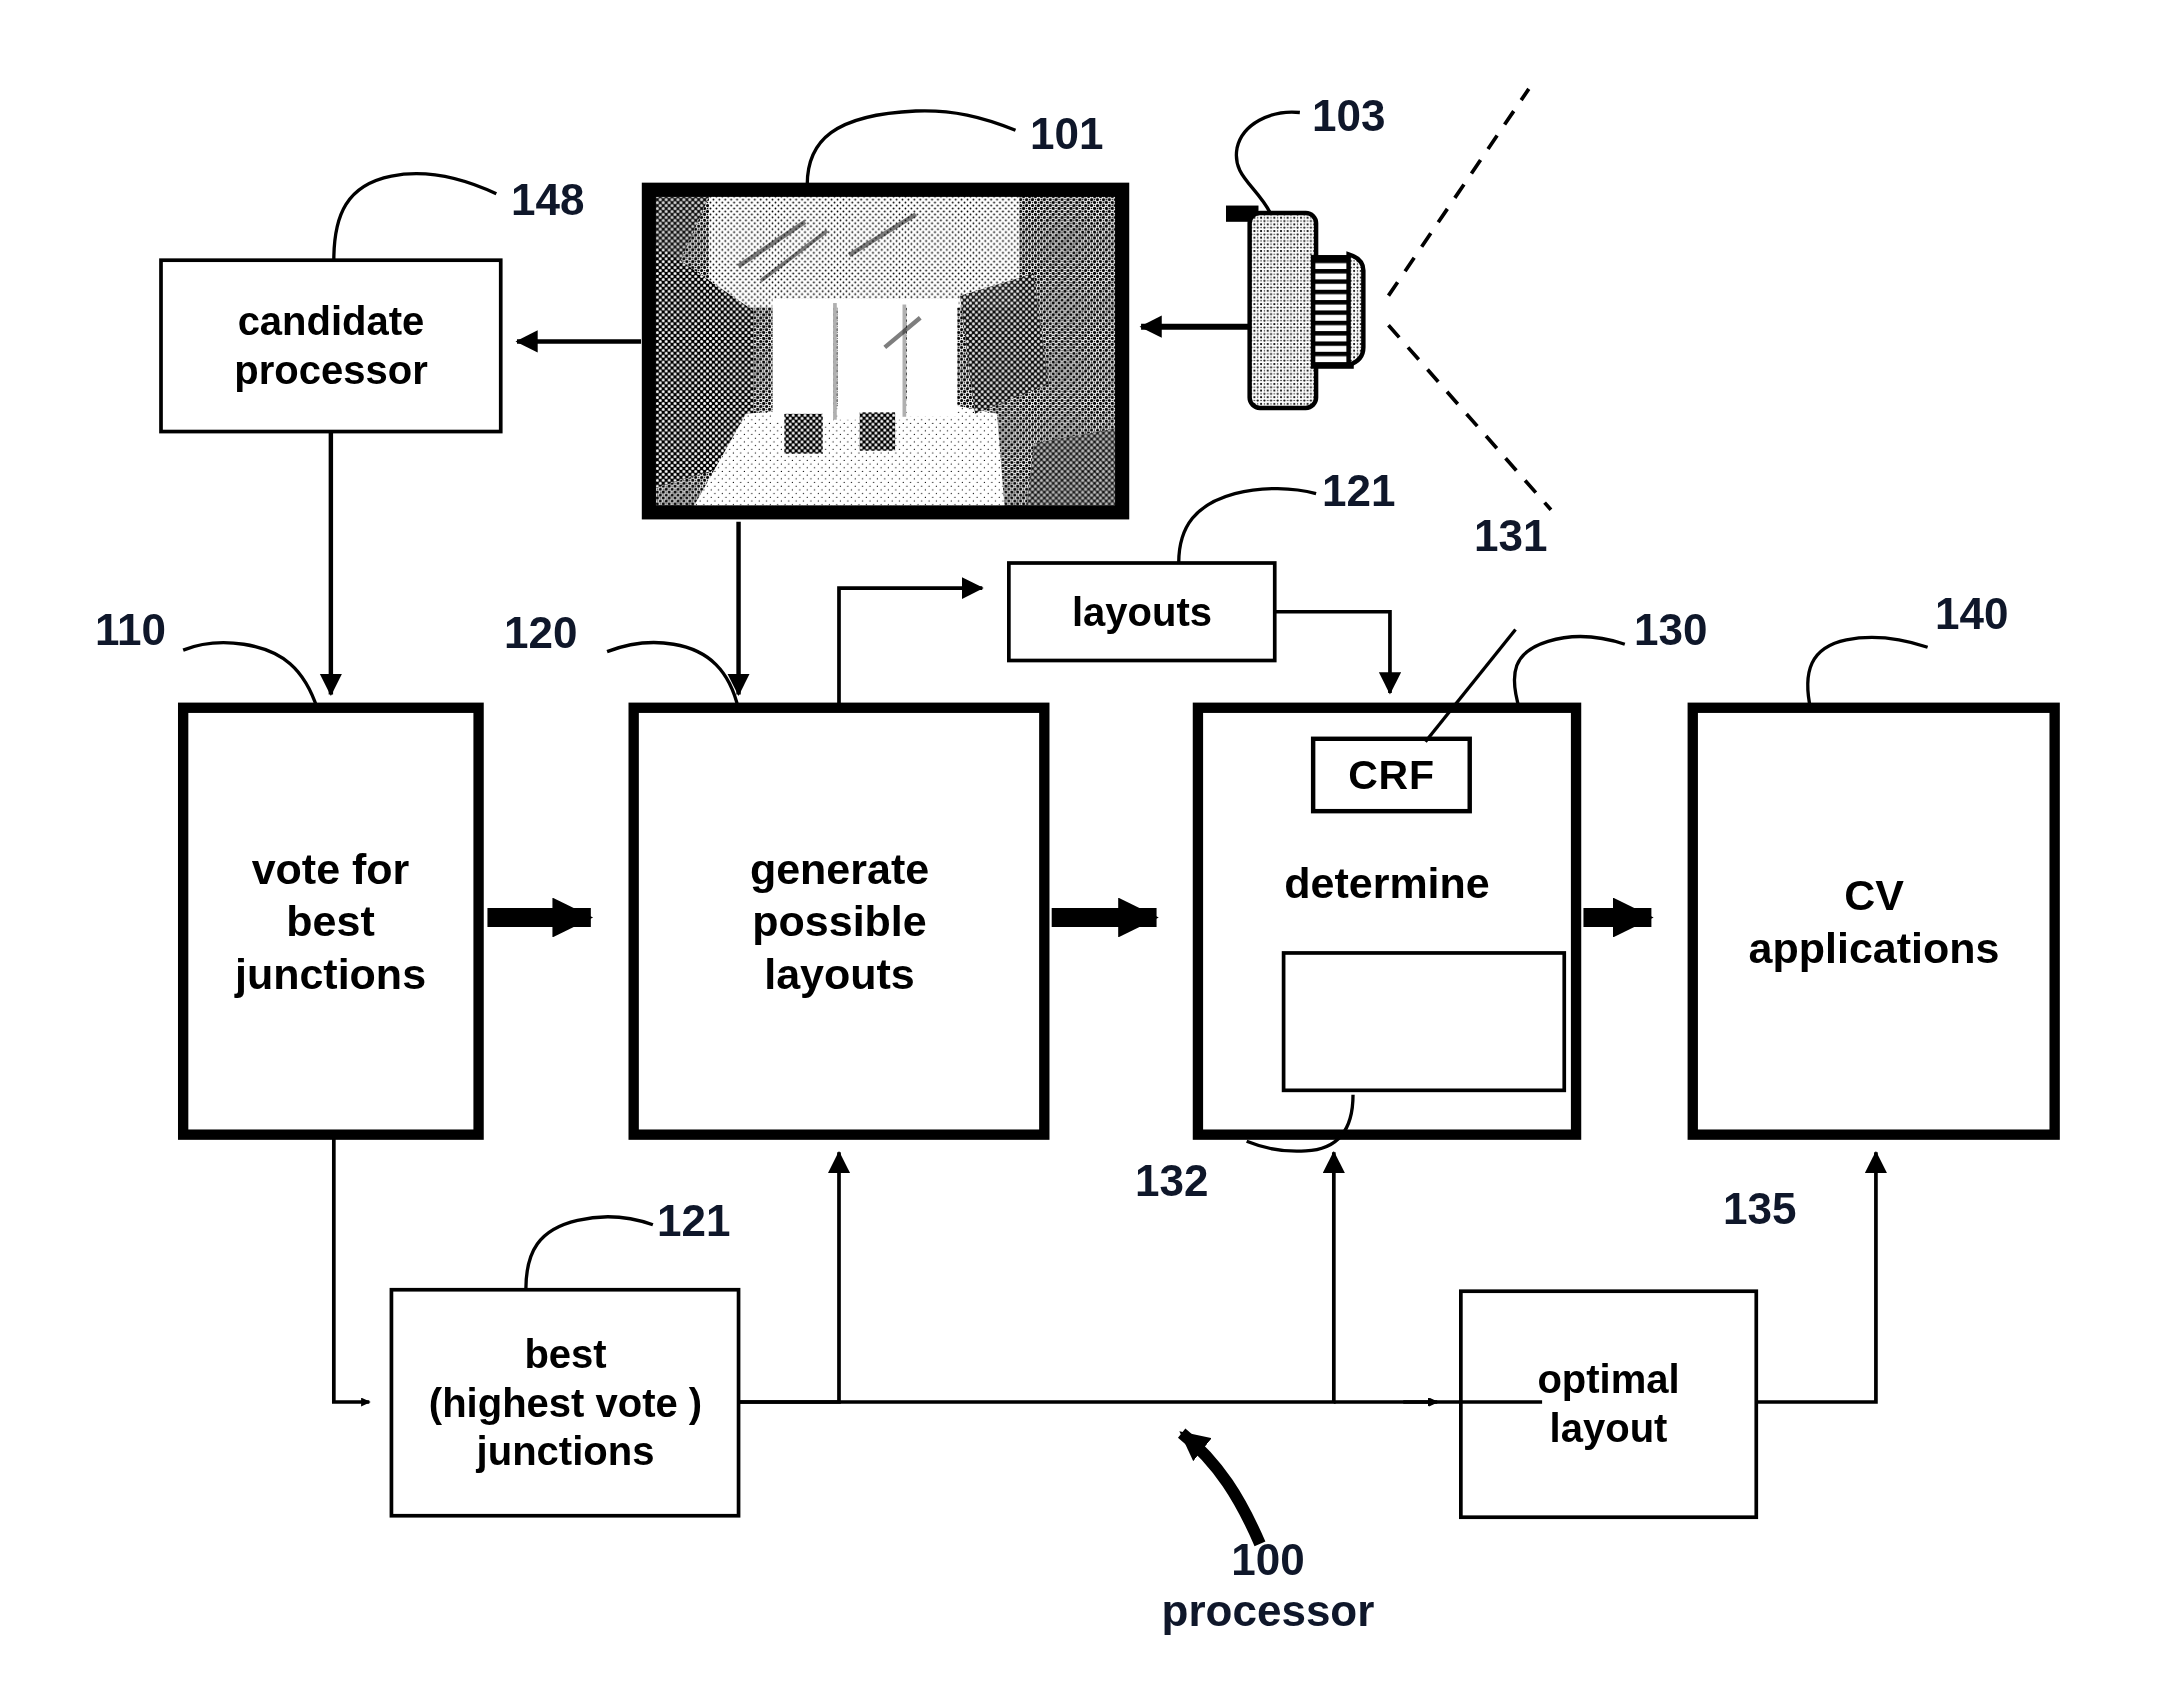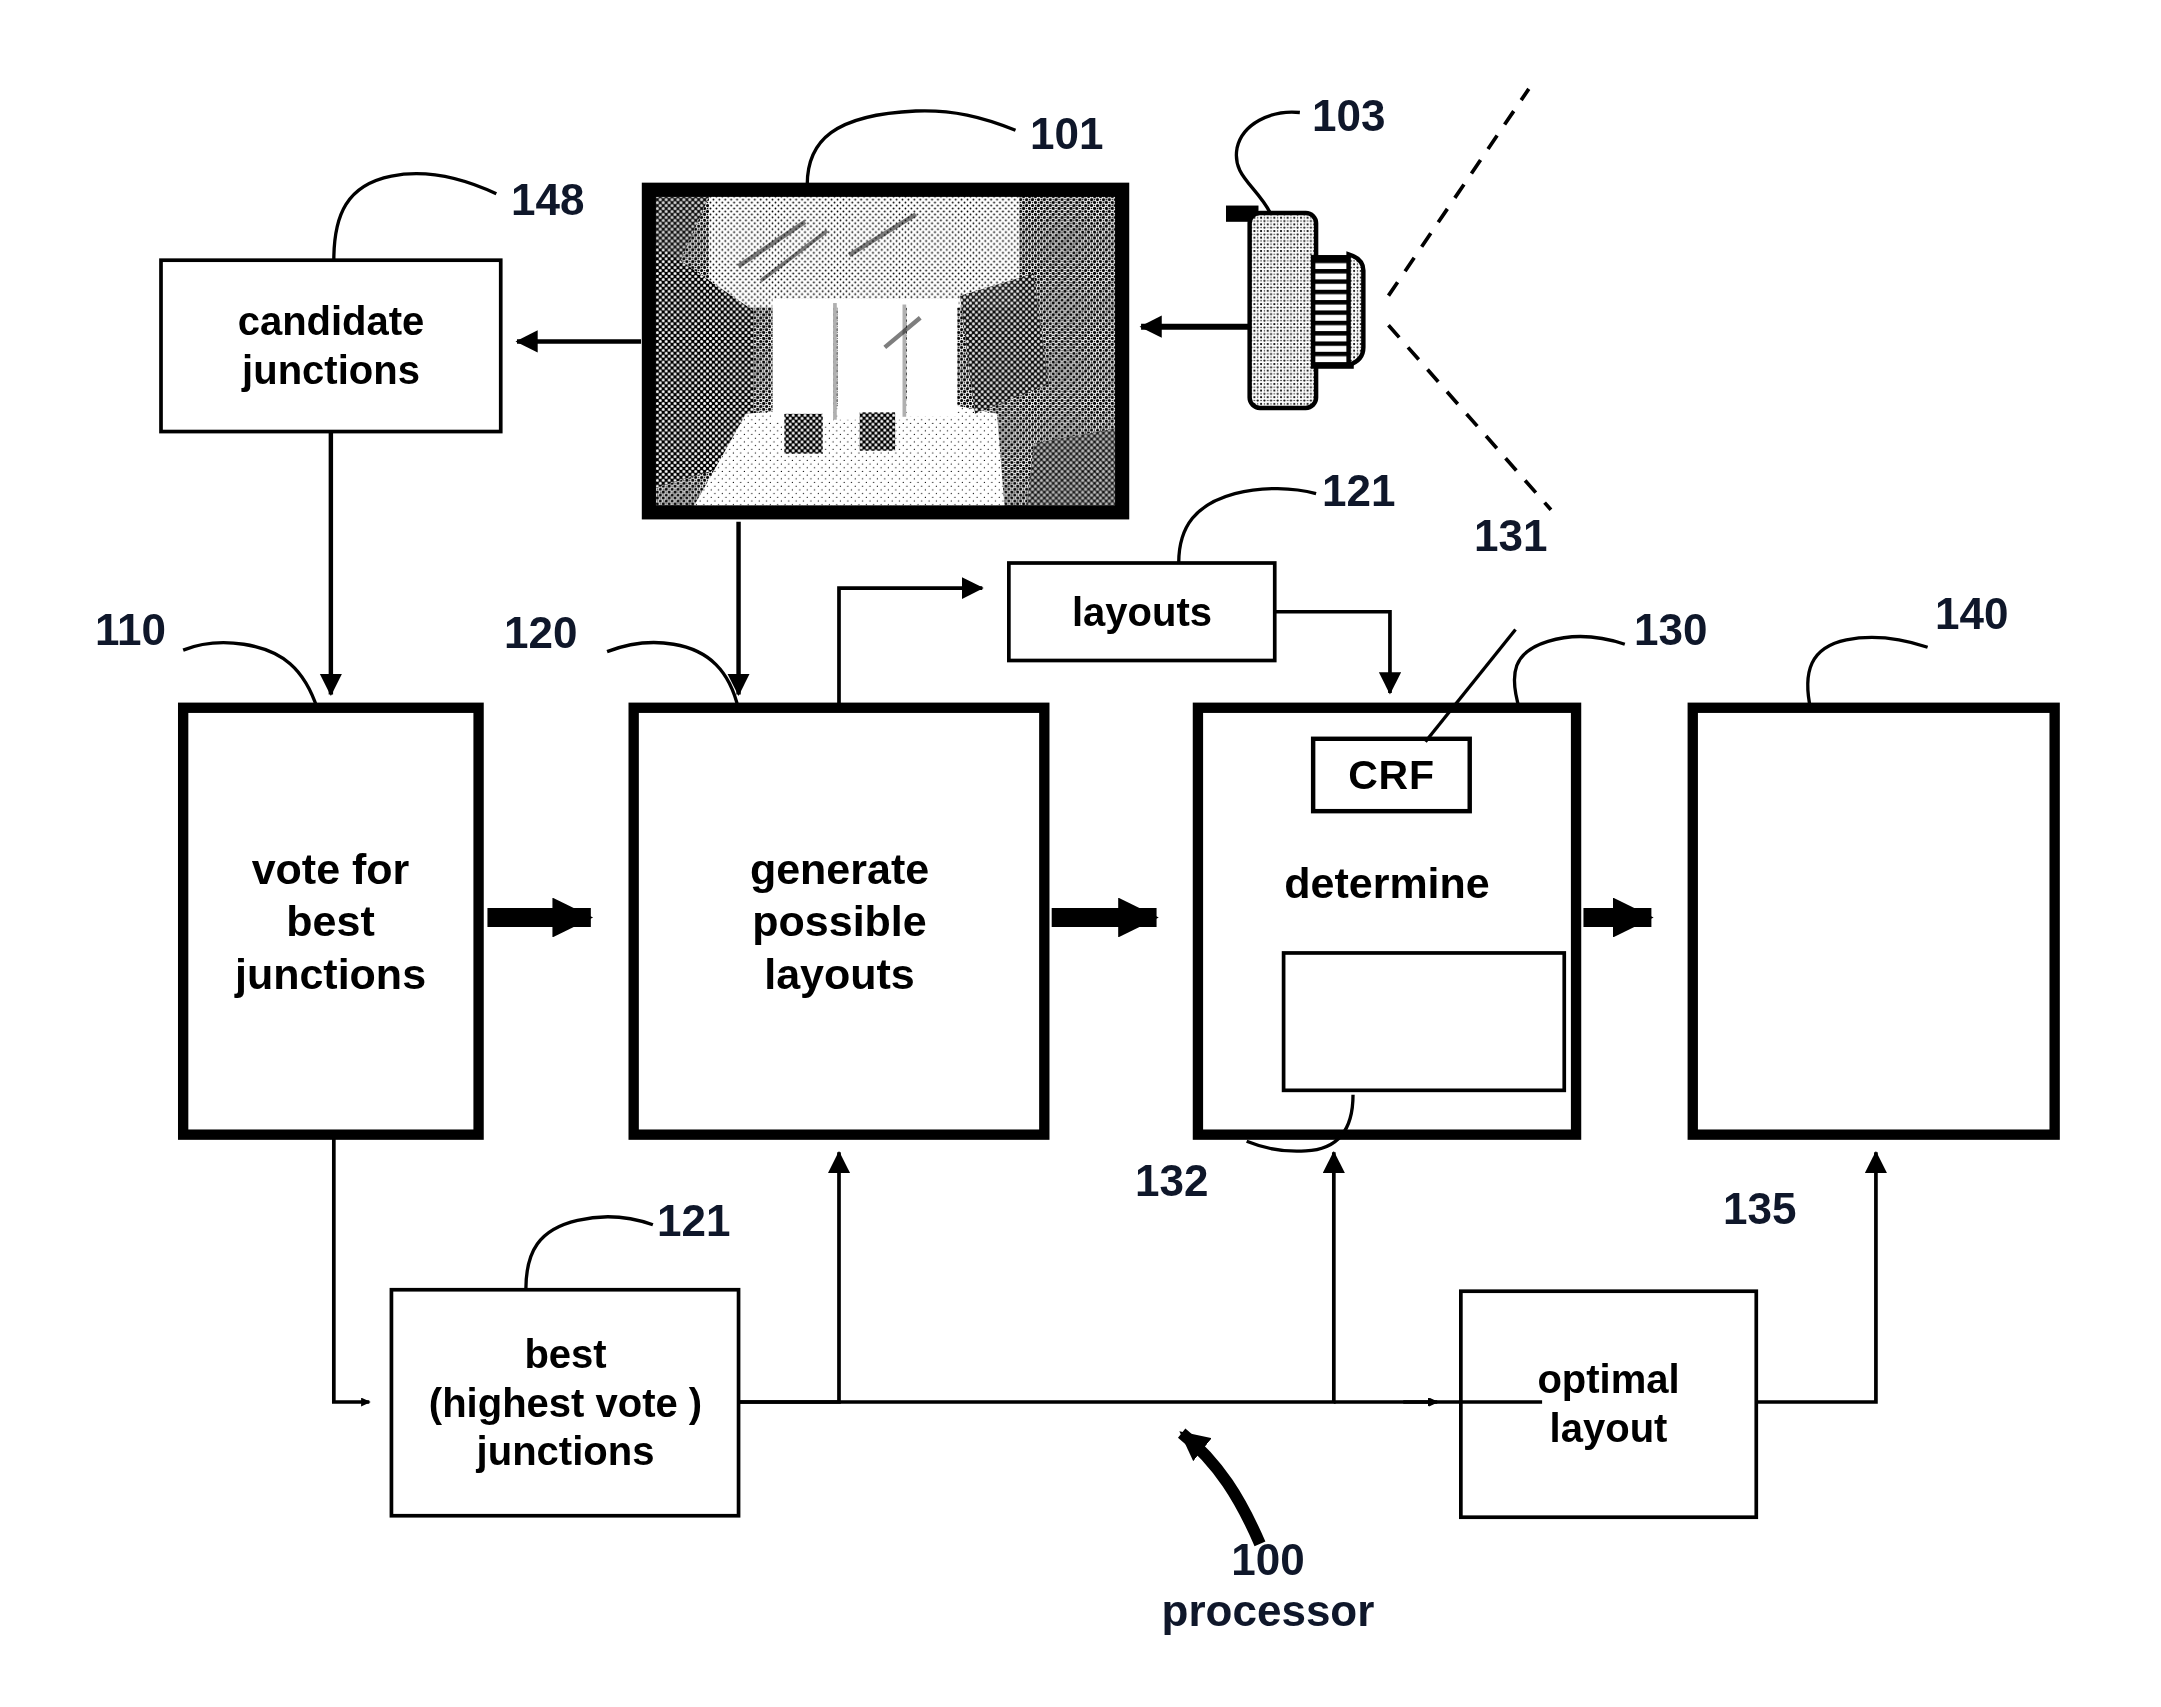--- a/index.html
+++ b/index.html
@@ -262,32 +262,34 @@
     <path d="M2088,1898 L1944,1898" stroke="#000" stroke-width="5" fill="none"></path>
     <path d="M1806,1898 L1944,1898" stroke="#000" stroke-width="5" fill="none" marker-end="url(#ah-thin)"></path>
     <path d="M1900,1898 L1946,1898" stroke="#000" stroke-width="5" fill="none" marker-end="url(#ah-thin)"></path>
 
     <path d="M2378,1898 L2540,1898 L2540,1560" stroke="#000" stroke-width="5" fill="none" marker-end="url(#ah-mid)"></path>
 
     <path d="M1706,2090 C1680,2030 1650,1980 1600,1940" fill="none" stroke="#000" stroke-width="16" marker-end="url(#ah-proc)"></path>
   </svg>
 
   <div class="box-text t-minor" style="left:161px; top:260px; width:340px; height:171px;">candidate
-junctions</div>
+processor</div>
 
   <div class="box-text t-major" style="left:183px; top:708px; width:295px; height:427px;">vote for
 best
 junctions</div>
 
   <div class="box-text t-major" style="left:634px; top:708px; width:411px; height:427px;">generate
 possible
 layouts</div>
 
   <div class="box-text t-major" style="left:1198px; top:820px; width:378px; height:126px;">determine</div>
 
+  <div class="box-text t-major" style="left:1693px; top:708px; width:362px; height:427px;">CV
+applications</div>
 
   <div class="box-text t-crf" style="left:1313px; top:739px; width:157px; height:72px;">CRF</div>
 
 
   <div class="box-text t-minor" style="left:1009px; top:563px; width:266px; height:98px;">layouts</div>
 
   <div class="box-text t-minor" style="left:392px; top:1290px; width:347px; height:226px;">best
 (highest vote )
 junctions</div>
 

